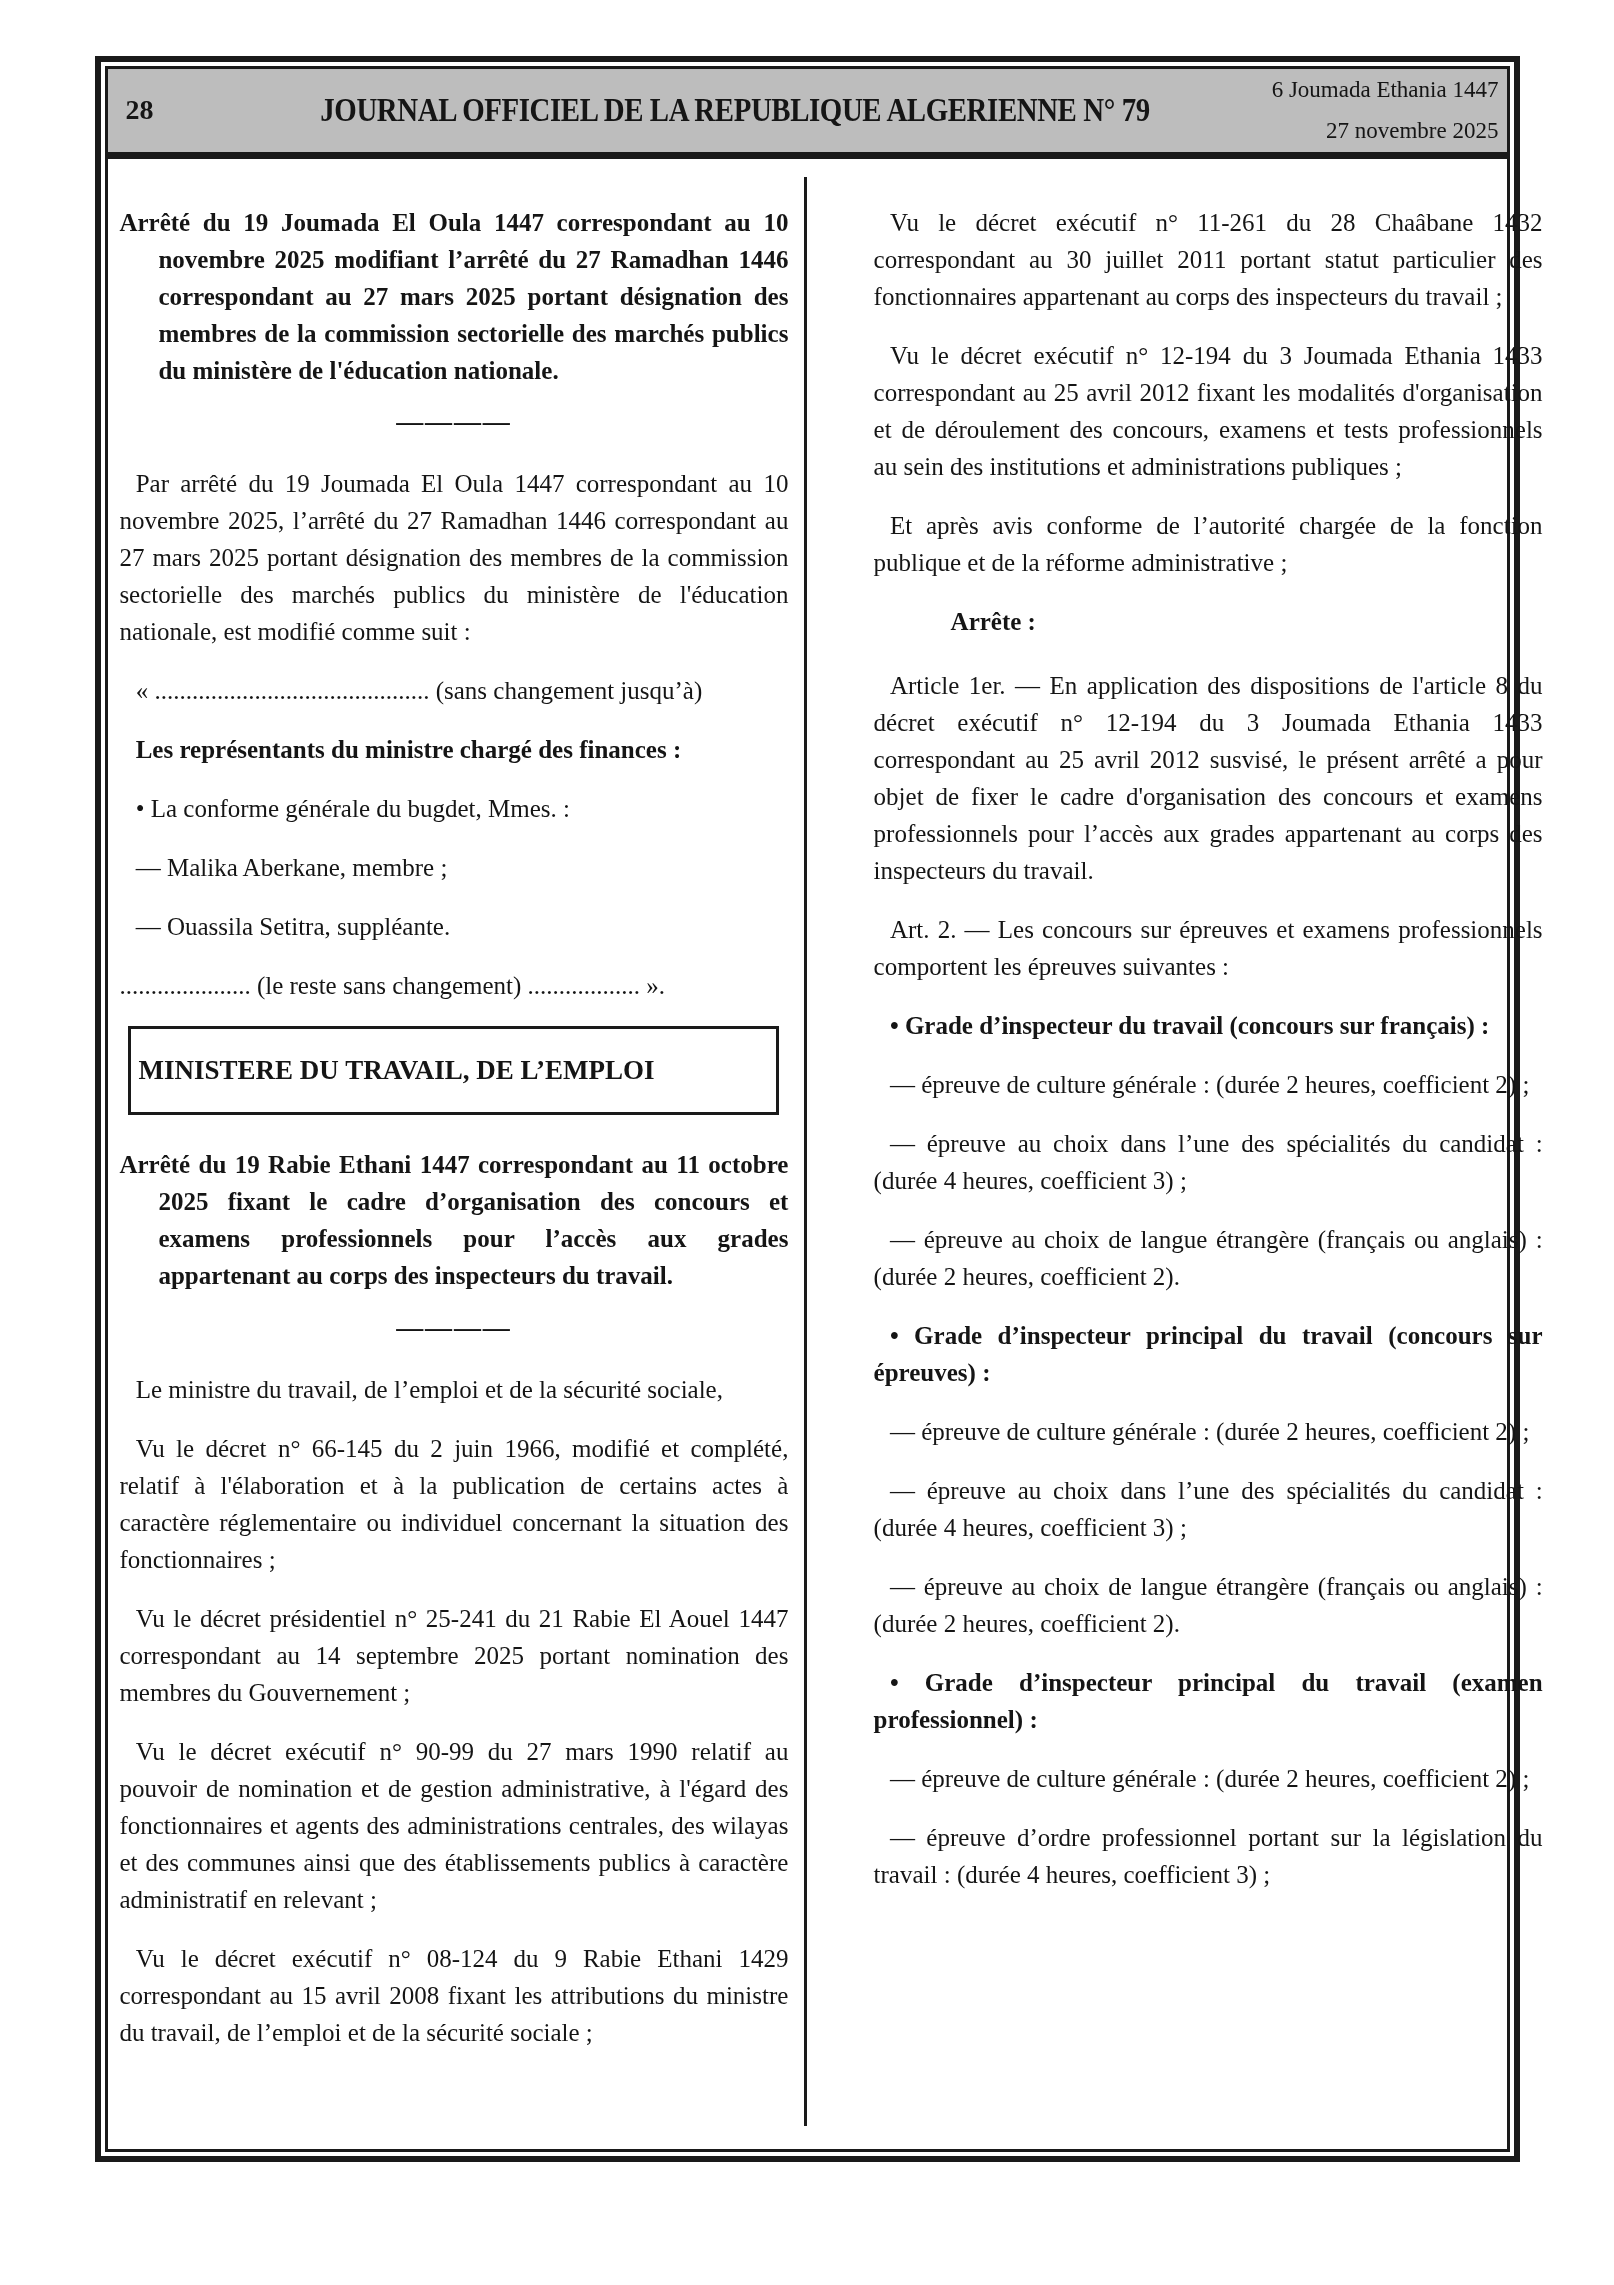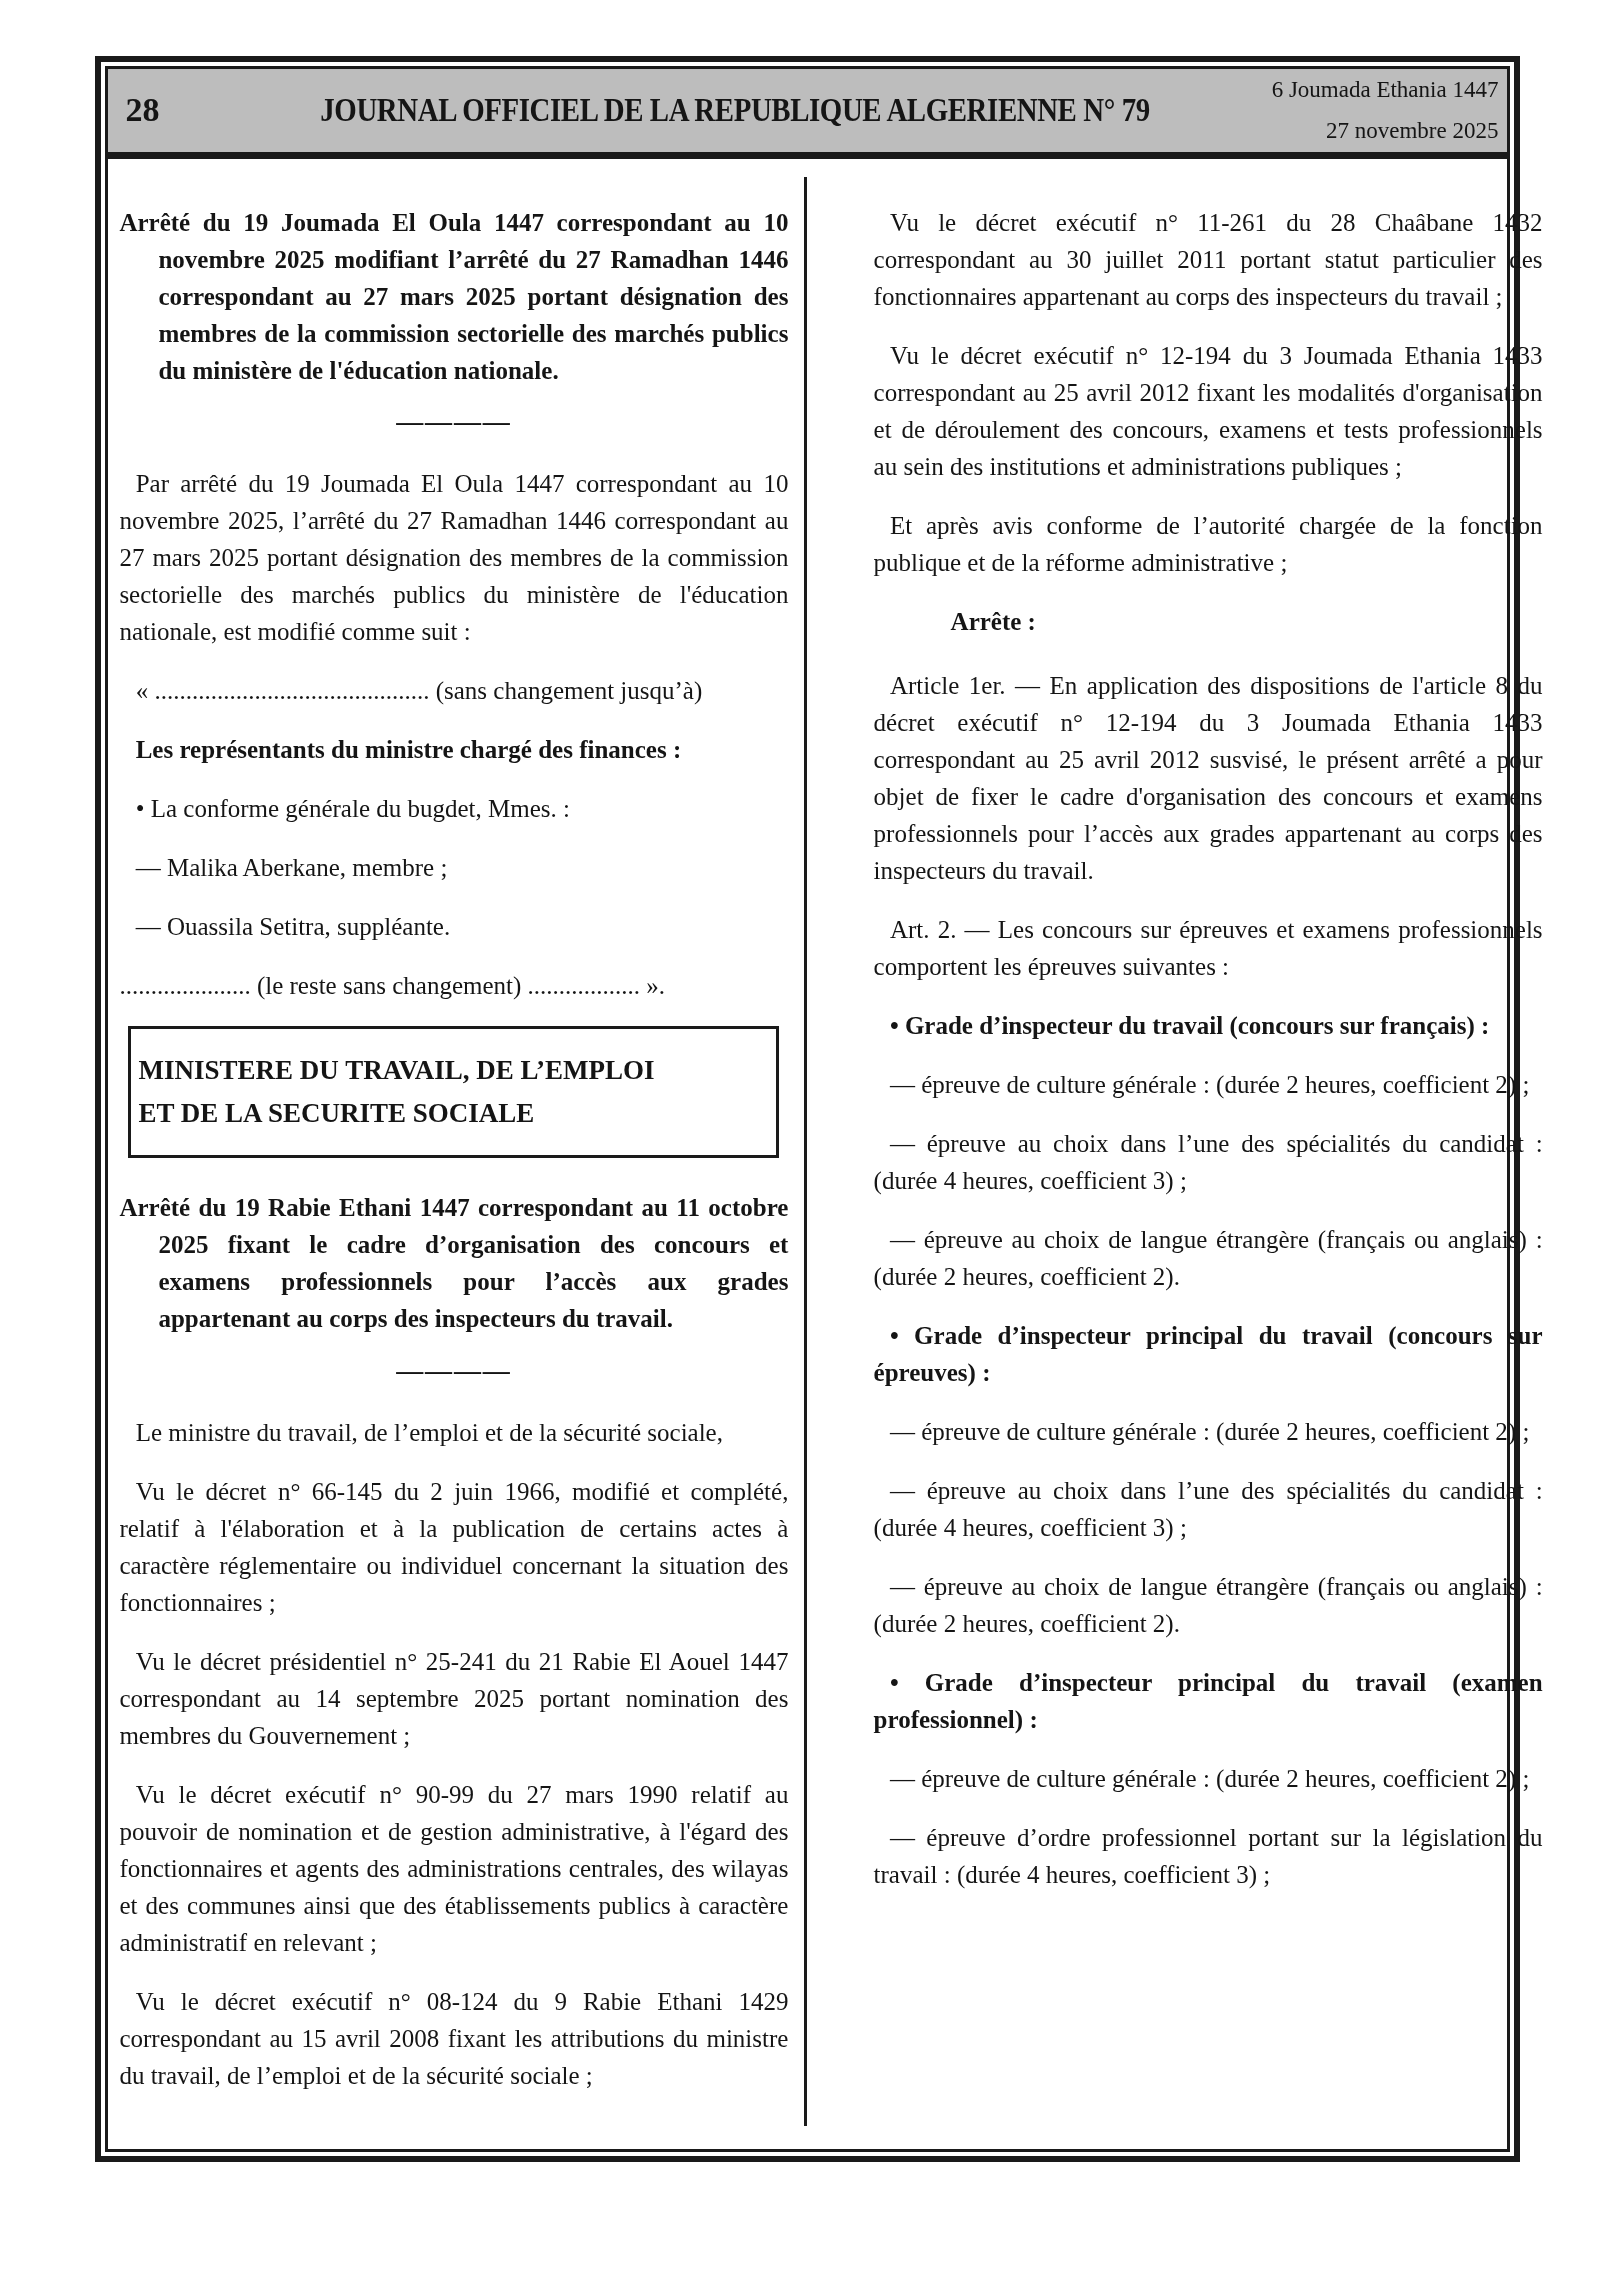--- a/index.html
+++ b/index.html
@@ -36,21 +36,21 @@
     background: #bdbdbd;
     border-bottom: 7.2px solid #1a1a1a;
     height: 90px;
     box-sizing: border-box;
     display: flex;
     align-items: center;
     padding: 0 9px 0 18px;
     flex: 0 0 auto;
   }
   .page-num {
-    font-size: 34px;
+    font-size: 28px;
     font-weight: bold;
     width: 72px;
     flex: 0 0 auto;
   }
   .journal-title {
     flex: 1 1 auto;
     text-align: center;
     font-size: 34px;
     font-weight: bold;
     white-space: nowrap;
@@ -146,21 +146,20 @@
         <div class="sep">————</div>
         <p class="p">Par arrêté du 19 Joumada El Oula 1447 correspondant au 10 novembre 2025, l’arrêté du 27 Ramadhan 1446 correspondant au 27 mars 2025 portant désignation des membres de la commission sectorielle des marchés publics du ministère de l'éducation nationale, est modifié comme suit :</p>
         <p class="p">« ............................................ (sans changement jusqu’à)</p>
         <p class="p bold">Les représentants du ministre chargé des finances :</p>
         <p class="p">• La conforme générale du bugdet, Mmes. :</p>
         <p class="p">— Malika Aberkane, membre ;</p>
         <p class="p">— Ouassila Setitra, suppléante.</p>
         <p class="p ni">..................... (le reste sans changement) .................. ».</p>
         <div class="box">
           <div>MINISTERE DU TRAVAIL, DE L’EMPLOI</div>
-          <div>ET DE LA SECURITE SOCIALE</div>
         </div>
         <div class="title-p">Arrêté du 19 Rabie Ethani 1447 correspondant au 11 octobre 2025 fixant le cadre d’organisation des concours et examens professionnels pour l’accès aux grades appartenant au corps des inspecteurs du travail.</div>
         <div class="sep">————</div>
         <p class="p">Le ministre du travail, de l’emploi et de la sécurité sociale,</p>
         <p class="p">Vu le décret n° 66-145 du 2 juin 1966, modifié et complété, relatif à l'élaboration et à la publication de certains actes à caractère réglementaire ou individuel concernant la situation des fonctionnaires ;</p>
         <p class="p">Vu le décret présidentiel n° 25-241 du 21 Rabie El Aouel 1447 correspondant au 14 septembre 2025 portant nomination des membres du Gouvernement ;</p>
         <p class="p">Vu le décret exécutif n° 90-99 du 27 mars 1990 relatif au pouvoir de nomination et de gestion administrative, à l'égard des fonctionnaires et agents des administrations centrales, des wilayas et des communes ainsi que des établissements publics à caractère administratif en relevant ;</p>
         <p class="p">Vu le décret exécutif n° 08-124 du 9 Rabie Ethani 1429 correspondant au 15 avril 2008 fixant les attributions du ministre du travail, de l’emploi et de la sécurité sociale ;</p>
       </div>
 

